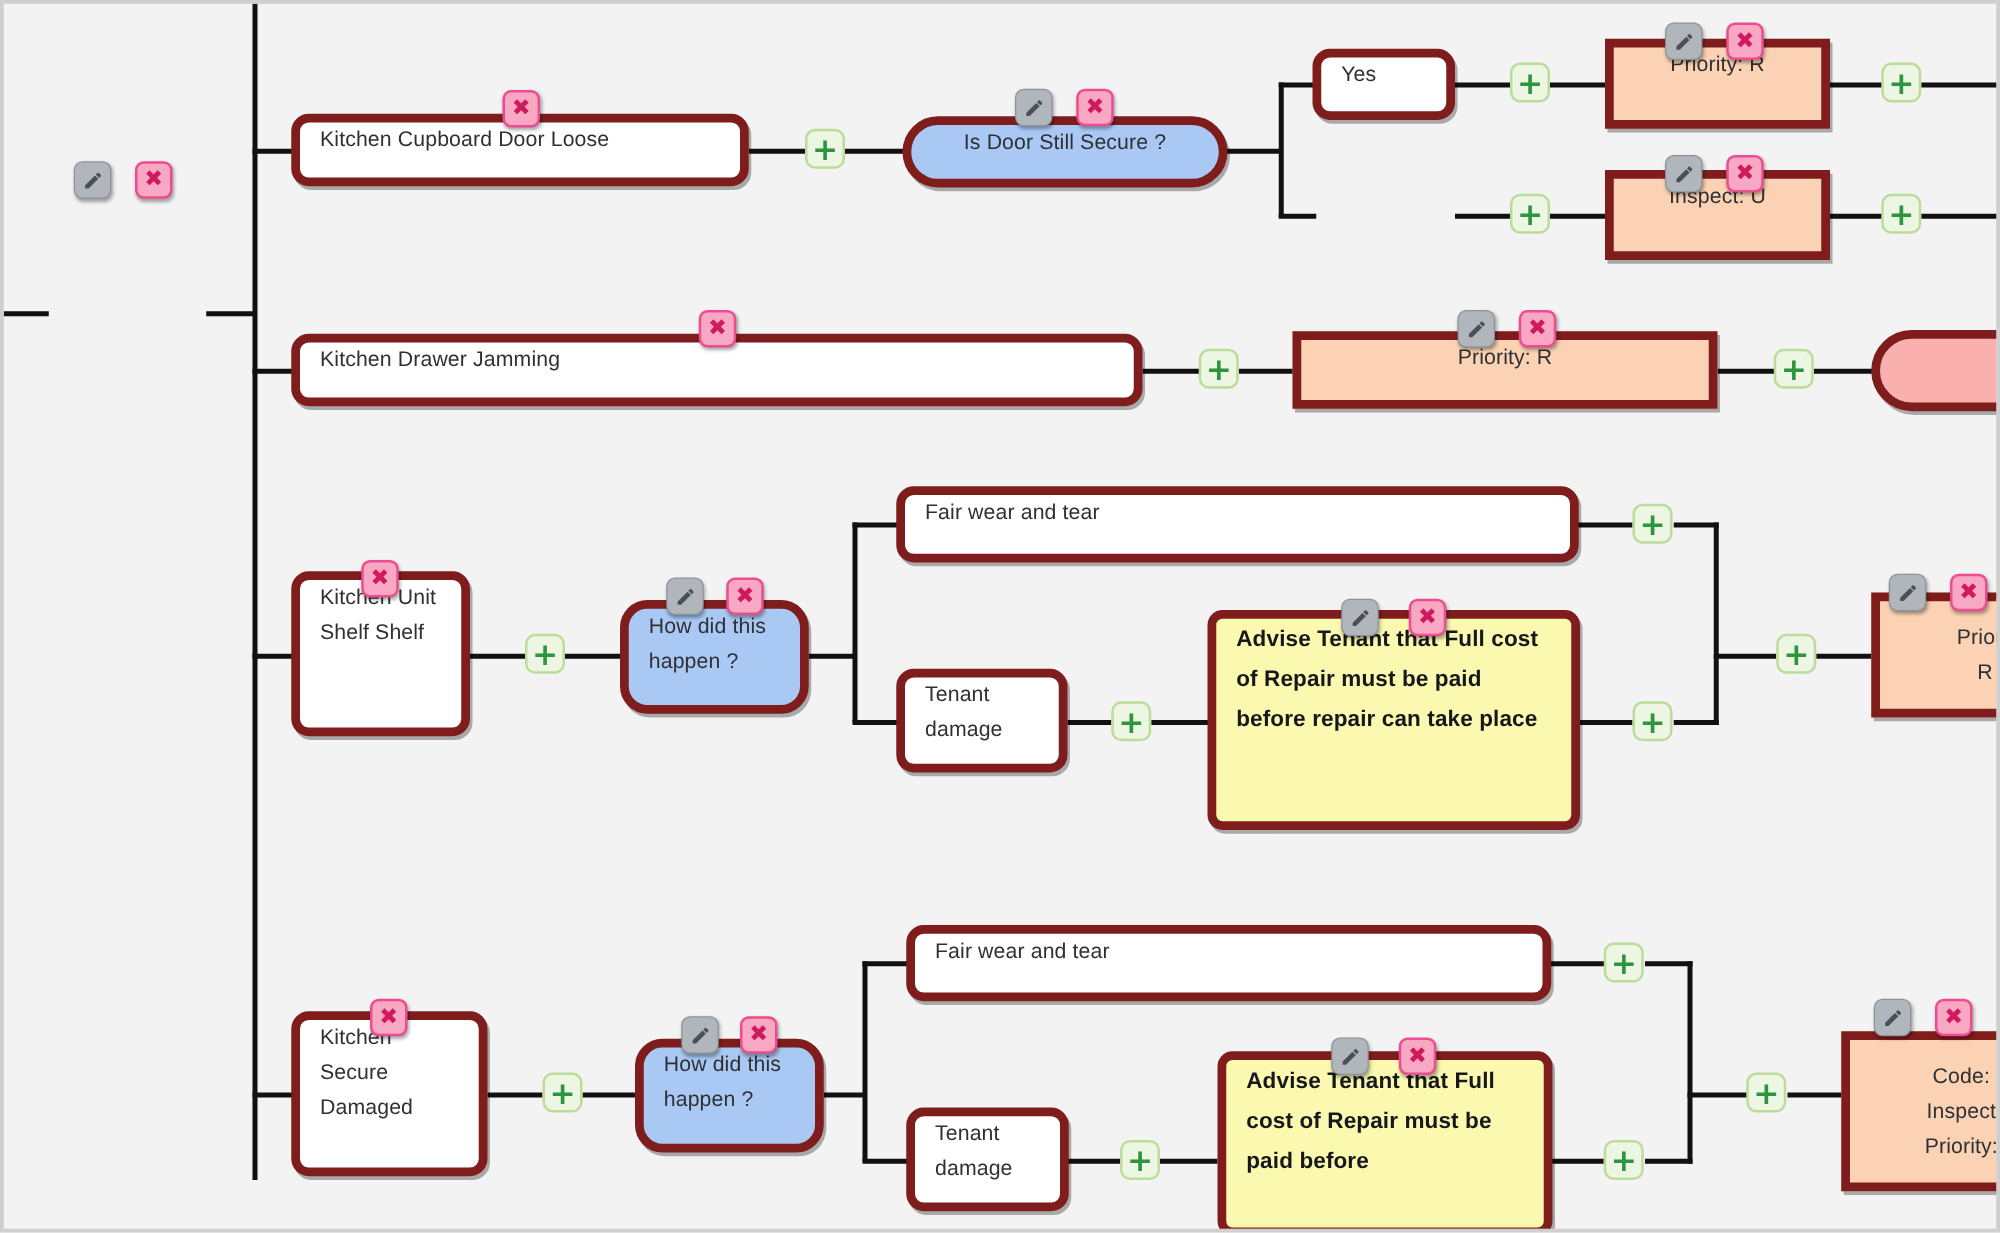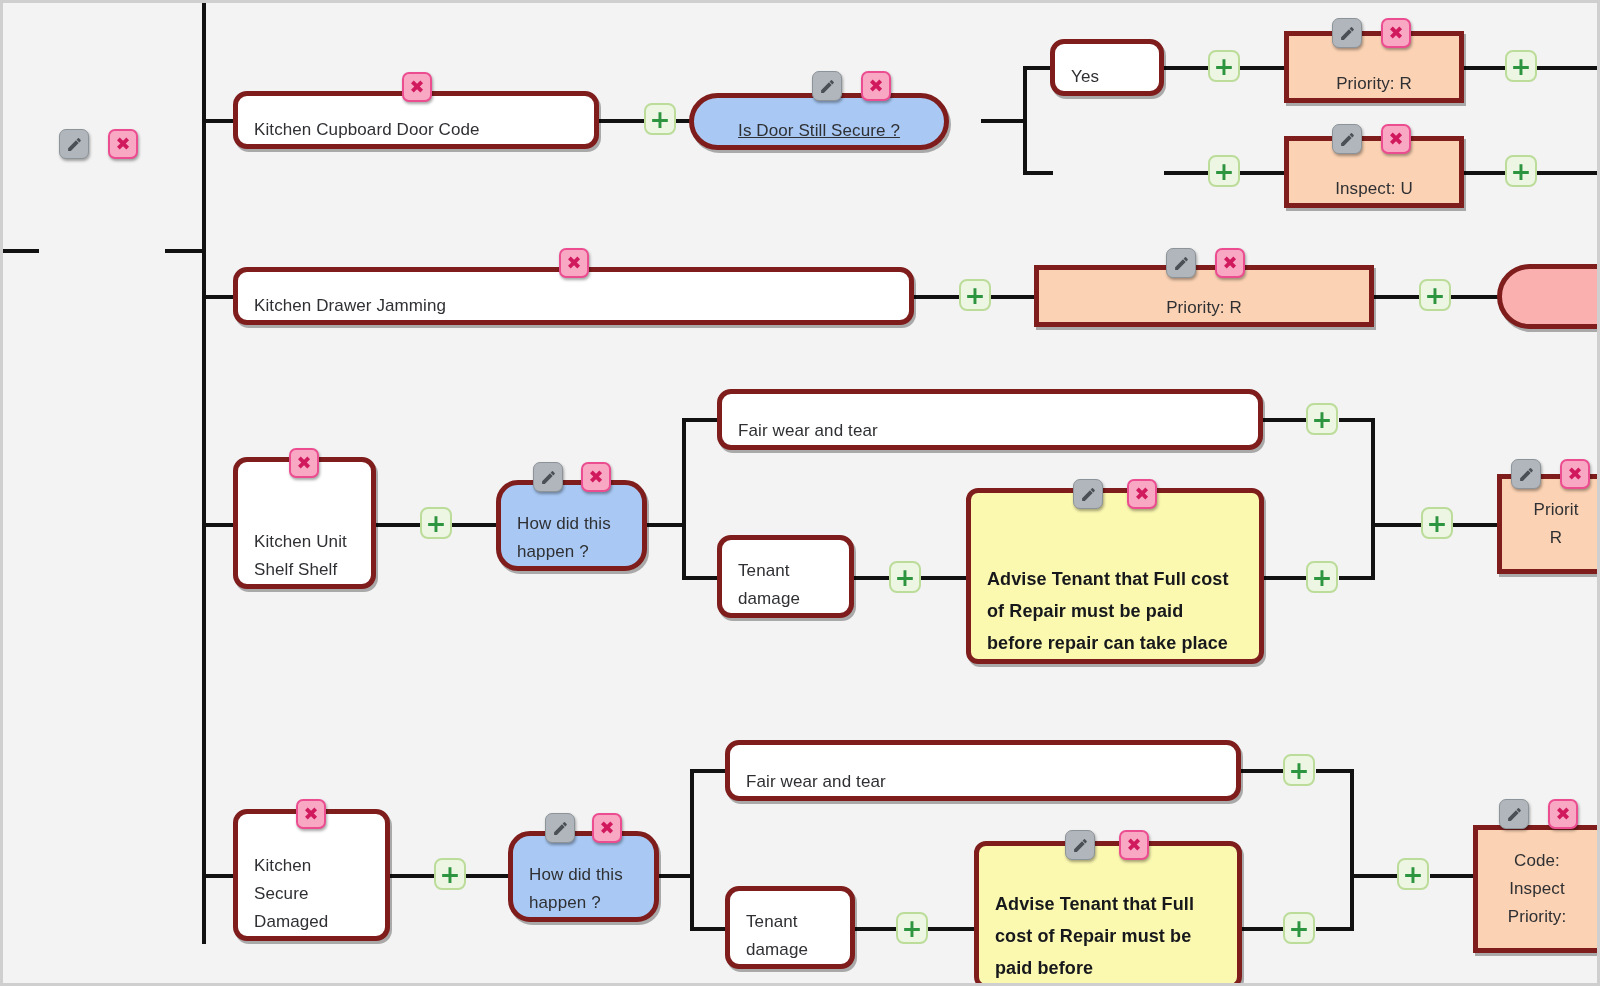--- a/index.html
+++ b/index.html
@@ -20,23 +20,23 @@
 
   
   .ln{position:absolute;background:#111;}
   .lnh{height:4px;}
   .lnv{width:4px;}
 
   
   .node{
     position:absolute;
     box-sizing:border-box;
-    border:5px solid #7f1d1d;
+    border:7px solid #7f1d1d;
     display:flex;
-    align-items:flex-end;
+    align-items:flex-start;
     color:#2f3033;
     font-size:17px;
     line-height:1.65;
     letter-spacing:.1px;
     box-shadow:2px 3px 0 rgba(0,0,0,.30);
   }
   .node .txt{padding:0 16px;width:100%;}
 
   .n-white{background:#ffffff;border-radius:14px;}
   .n-blue {background:#a9c9f4;border-radius:30px;}
@@ -153,31 +153,31 @@
   <div class="badge b-edit" style="left:56px;top:126px;">
     <svg width="17" height="17" viewBox="0 0 24 24" aria-hidden="true">
       <path d="M3 17.2V21h3.8L17.9 9.9l-3.8-3.8L3 17.2zM20.7 7.1c.4-.4.4-1 0-1.4l-2.4-2.4a1 1 0 0 0-1.4 0l-1.9 1.9 3.8 3.8 1.9-1.9z" fill="#4a5055"></path>
     </svg>
   </div>
   <div class="badge b-del" style="left:105px;top:126px;">
     <span class="g">✖</span>
   </div>
 
   <div class="node n-white" style="left:230px;top:88px;width:366px;height:58px;">
-    <span class="txt">Kitchen Cupboard Door Code</span>
+    <span class="txt">Kitchen Cupboard Door Loose</span>
   </div>
   <div class="badge b-del" style="left:399px;top:69px;">
     <span class="g">✖</span>
   </div>
 
   <div class="plus" style="left:641px;top:100px;">
     <span>+</span>
   </div>
 
-  <div class="node n-blue ctr" style="left:686px;top:90px;width:260px;height:57px;text-decoration:underline;">
+  <div class="node n-blue ctr" style="left:719px;top:90px;width:260px;height:57px;">
     <span class="txt">Is Door Still Secure ?</span>
   </div>
   <div class="badge b-edit" style="left:809px;top:68px;">
     <svg width="17" height="17" viewBox="0 0 24 24" aria-hidden="true">
       <path d="M3 17.2V21h3.8L17.9 9.9l-3.8-3.8L3 17.2zM20.7 7.1c.4-.4.4-1 0-1.4l-2.4-2.4a1 1 0 0 0-1.4 0l-1.9 1.9 3.8 3.8 1.9-1.9z" fill="#4a5055"></path>
     </svg>
   </div>
   <div class="badge b-del" style="left:858px;top:68px;">
     <span class="g">✖</span>
   </div>

